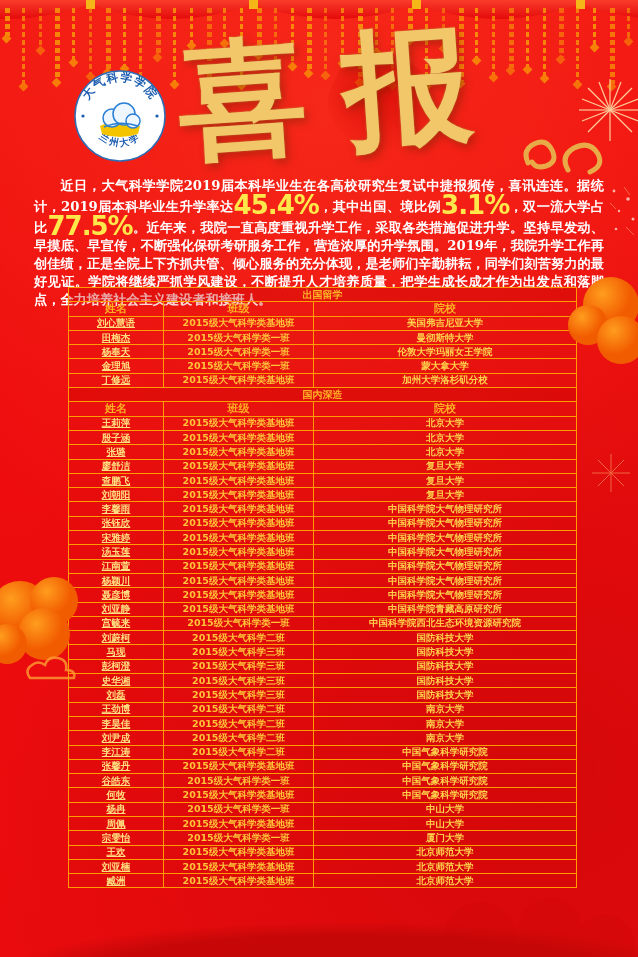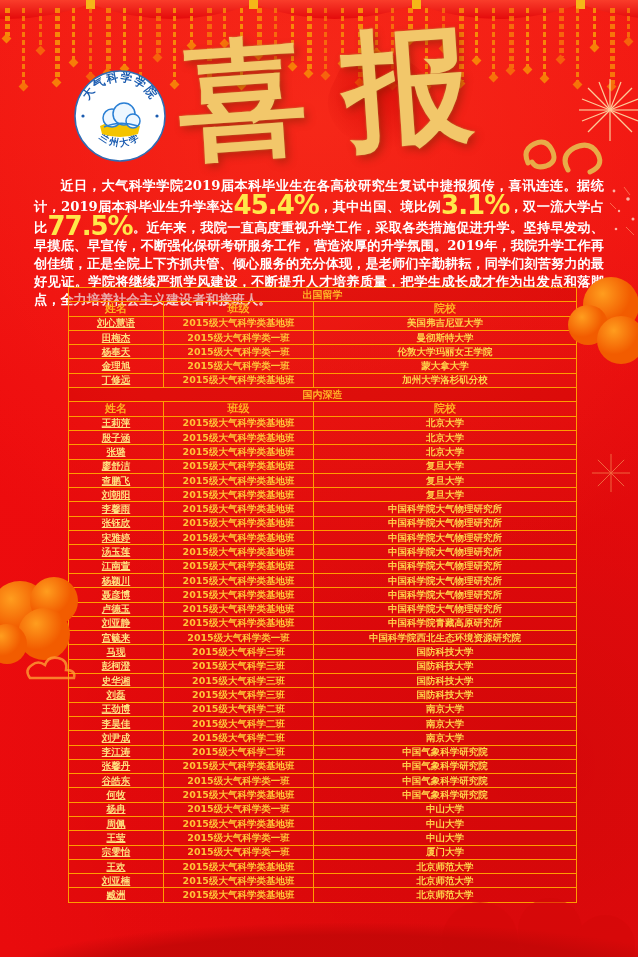--- a/index.html
+++ b/index.html
@@ -313,33 +313,33 @@
           <td class="name">杨颖川</td>
           <td class="cls">2015级大气科学类基地班</td>
           <td class="school">中国科学院大气物理研究所</td>
         </tr>
         <tr>
           <td class="name">聂彦博</td>
           <td class="cls">2015级大气科学类基地班</td>
           <td class="school">中国科学院大气物理研究所</td>
         </tr>
         <tr>
-          <td class="name">卢德玉</td>
-          <td class="cls">2015级大气科学类基地班</td>
-          <td class="school">中国科学院大气物理研究所</td>
-        </tr>
-        <tr>
           <td class="name">刘亚静</td>
           <td class="cls">2015级大气科学类基地班</td>
           <td class="school">中国科学院青藏高原研究所</td>
         </tr>
         <tr>
           <td class="name">宫毓来</td>
           <td class="cls">2015级大气科学类一班</td>
           <td class="school">中国科学院西北生态环境资源研究院</td>
+        </tr>
+        <tr>
+          <td class="name">刘蔚柯</td>
+          <td class="cls">2015级大气科学二班</td>
+          <td class="school">国防科技大学</td>
         </tr>
         <tr>
           <td class="name">马现</td>
           <td class="cls">2015级大气科学三班</td>
           <td class="school">国防科技大学</td>
         </tr>
         <tr>
           <td class="name">彭柯澄</td>
           <td class="cls">2015级大气科学三班</td>
           <td class="school">国防科技大学</td>
@@ -390,25 +390,20 @@
           <td class="school">中国气象科学研究院</td>
         </tr>
         <tr>
           <td class="name">杨冉</td>
           <td class="cls">2015级大气科学类一班</td>
           <td class="school">中山大学</td>
         </tr>
         <tr>
           <td class="name">周佩</td>
           <td class="cls">2015级大气科学类基地班</td>
-          <td class="school">中山大学</td>
-        </tr>
-        <tr>
-          <td class="name">王莹</td>
-          <td class="cls">2015级大气科学类一班</td>
           <td class="school">中山大学</td>
         </tr>
         <tr>
           <td class="name">宗雯怡</td>
           <td class="cls">2015级大气科学类一班</td>
           <td class="school">厦门大学</td>
         </tr>
         <tr>
           <td class="name">王欢</td>
           <td class="cls">2015级大气科学类基地班</td>

